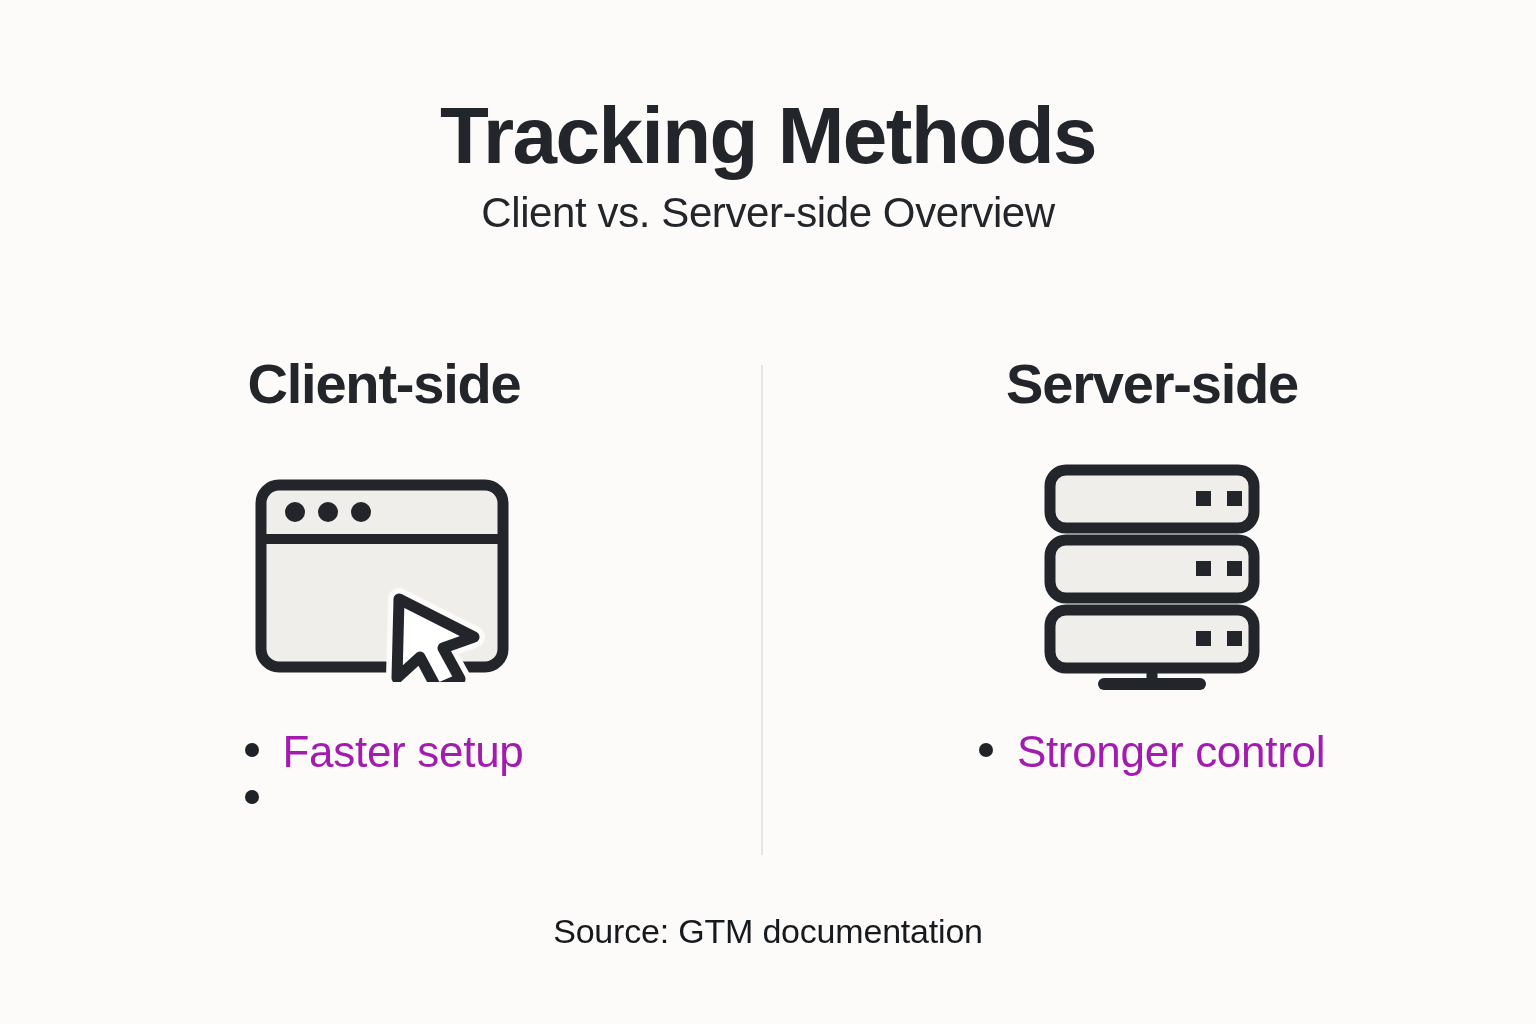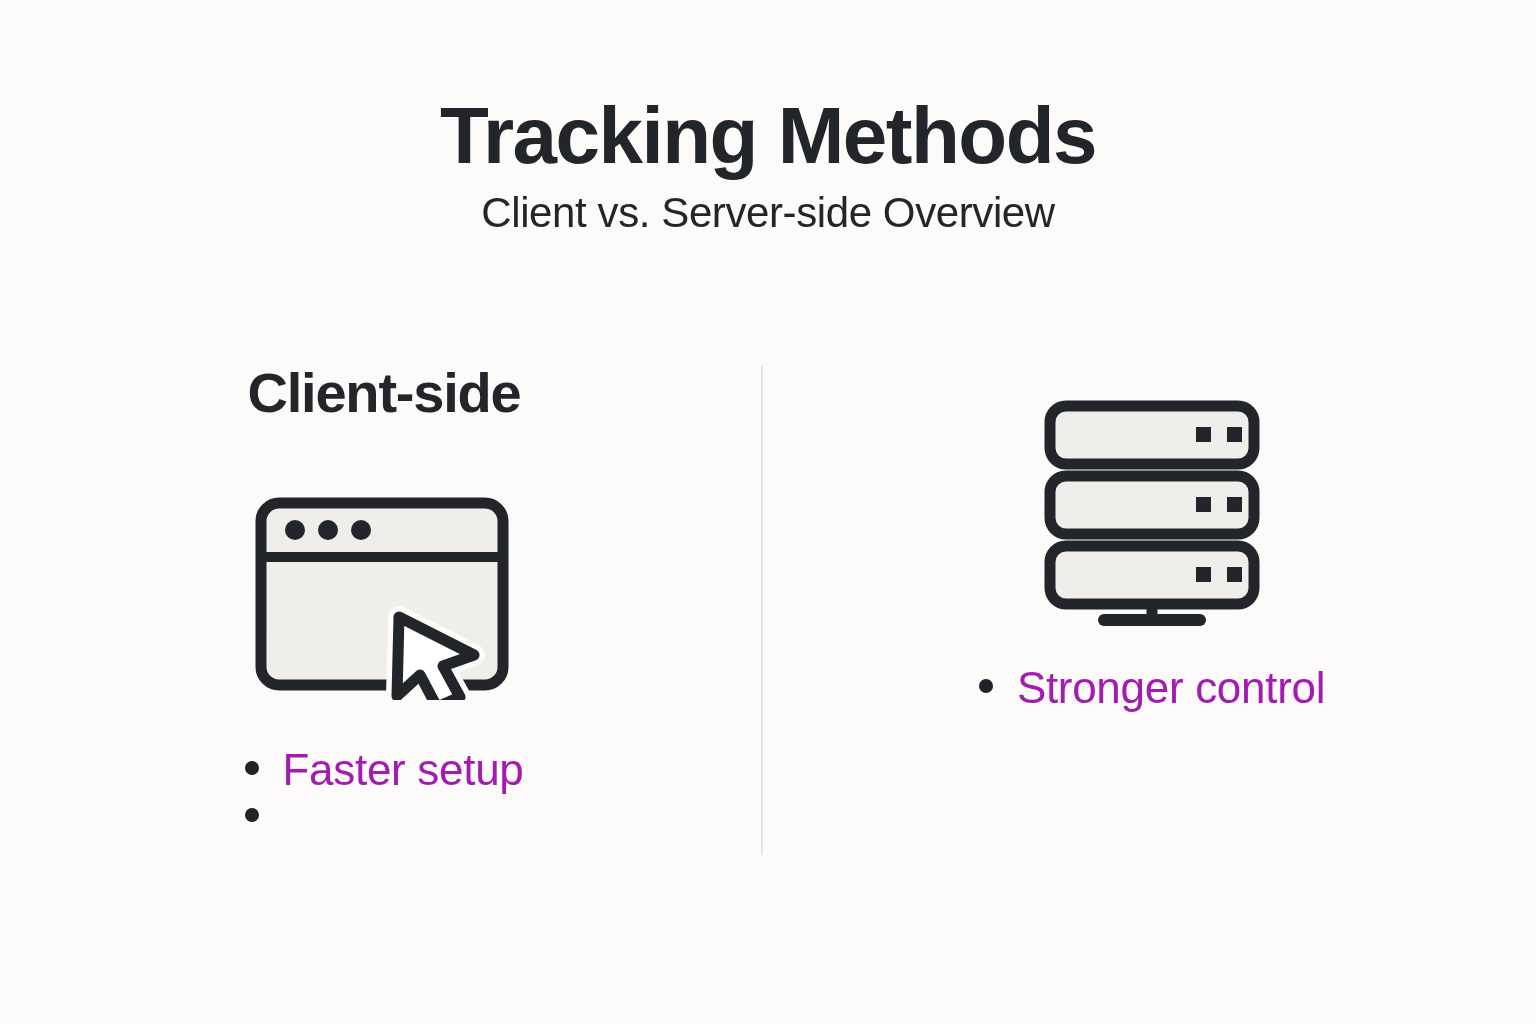--- a/index.html
+++ b/index.html
@@ -59,21 +59,21 @@
     align-items: flex-start;
   }
   .col {
     width: 50%;
     display: flex;
     flex-direction: column;
     align-items: center;
   }
 
   .col-heading {
-    margin: 13px;
+    margin: 4px;
     font-size: 56px;
     font-weight: 700;
     letter-spacing: -1.2px;
     line-height: 1.0;
     color: #22262B;
     text-align: center;
   }
 
   .icon-wrap {
     margin-top: 42px;
@@ -176,20 +176,21 @@
           <span class="bullet-dot"></span>
           <span>Faster setup</span>
         </li>
         <li>
           <span class="bullet-dot"></span>
         </li>
       </ul>
     </div>
 
     <div class="col">
+      <h2 class="col-heading">Server-side</h2>
 
       <div class="icon-wrap">
         <svg width="232" height="232" viewBox="0 0 232 232" aria-hidden="true">
 
           <rect x="14" y="12" width="204" height="58" rx="16" ry="16" fill="#F0EEEB" stroke="#22262B" stroke-width="11"></rect>
           <rect x="160" y="33" width="15" height="15" fill="#22262B"></rect>
           <rect x="191" y="33" width="15" height="15" fill="#22262B"></rect>
 
           <rect x="14" y="82" width="204" height="58" rx="16" ry="16" fill="#F0EEEB" stroke="#22262B" stroke-width="11"></rect>
           <rect x="160" y="103" width="15" height="15" fill="#22262B"></rect>
@@ -208,14 +209,15 @@
       <ul class="bullets">
         <li>
           <span class="bullet-dot"></span>
           <span>Stronger control</span>
         </li>
       </ul>
     </div>
 
   </div>
 
+  <div class="source">Source: GTM documentation</div>
 
 </div>
 
 </body></html>

